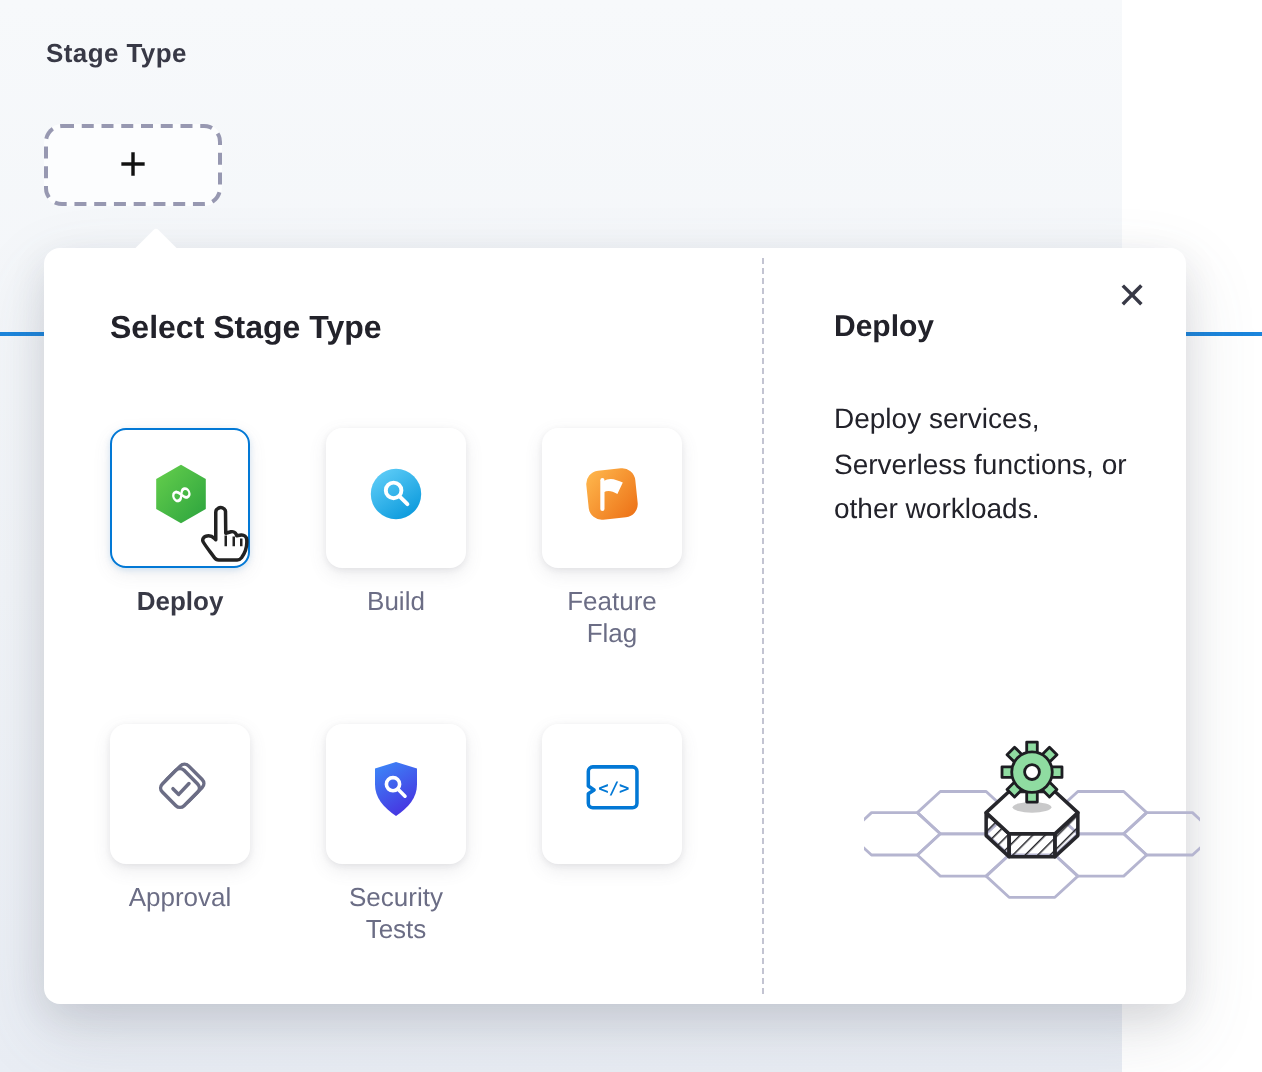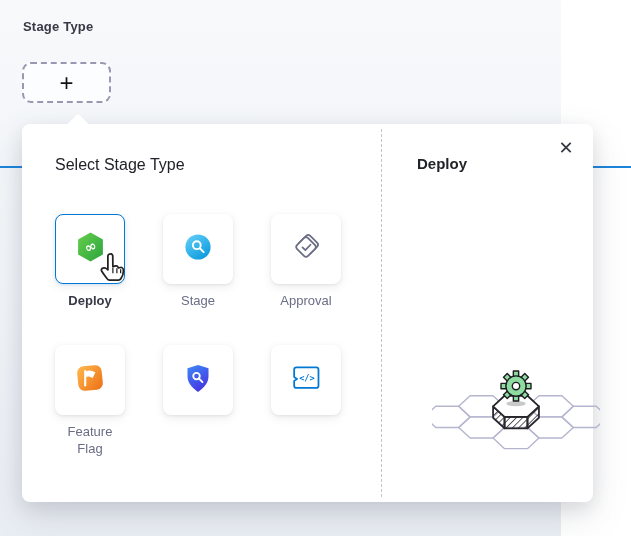--- a/index.html
+++ b/index.html
@@ -33,21 +33,21 @@
   }
   .popover-caret {
     position:absolute; top:-7px; left:48px; width:16px; height:16px;
     background:#fff; transform:rotate(45deg); border-radius:2px;
   }
   .left-panel {
     position:absolute; left:0; top:0; width:359px; height:100%;
     padding:32px 0 0 33px;
   }
   .popover-title {
-    font-size:16px; font-weight:400; color:#22222a;
+    font-size:16px; font-weight:700; color:#22222a;
   }
   .stage-grid {
     margin-top:40px;
     display:grid; grid-template-columns:repeat(3,70px);
     column-gap:38px; row-gap:36px;
   }
   .stage-item { display:flex; flex-direction:column; align-items:center; width:70px; }
   .stage-card {
     width:70px; height:70px; background:#fff; border-radius:8px;
     display:flex; align-items:center; justify-content:center; cursor:pointer;
@@ -132,21 +132,39 @@
                     <linearGradient id="g-bld" x1="0" y1="0" x2="0.7" y2="1">
         <stop offset="0" stop-color="#67d2fa"></stop>
                       <stop offset="1" stop-color="#0d9bdd"></stop>
                     </linearGradient>
                   </defs>
       <circle cx="50" cy="50" r="42" fill="url(#g-bld)"></circle>
       <circle cx="46" cy="44" r="13" fill="none" stroke="#fff" stroke-width="6.5"></circle>
       <line x1="56" y1="54" x2="69" y2="67" stroke="#fff" stroke-width="6.5" stroke-linecap="round"></line>
     </svg></span>
     </div>
-    <div class="stage-label">Stage</div>
+    <div class="stage-label">Build</div>
+  </div>
+
+  <div class="stage-item">
+    <div class="stage-card">
+      <span class="stage-icon">
+    <svg width="30" height="30" viewBox="0 0 100 100">
+      <defs>
+                    <linearGradient id="g-ff" x1="0" y1="0" x2="1" y2="1">
+        <stop offset="0" stop-color="#ffb94e"></stop>
+                      <stop offset="1" stop-color="#ec6f15"></stop>
+                    </linearGradient>
+                  </defs>
+      <rect x="9" y="9" width="82" height="82" rx="22" fill="url(#g-ff)" transform="rotate(-6 50 50)"></rect>
+      <path d="M34,27 l0,48" stroke="#fff" stroke-width="7" stroke-linecap="round"></path>
+      <path d="M36,29 c10,-8 21,-3 32,2 l-9,19 c-9,-5 -15,-7 -23,-3 z" fill="#fff"></path>
+    </svg></span>
+    </div>
+    <div class="stage-label">Feature Flag</div>
   </div>
 
   <div class="stage-item">
     <div class="stage-card">
       <span class="stage-icon">
     <svg width="32" height="32" viewBox="0 0 100 100">
       <g fill="none" stroke="#6b6d85" stroke-width="5.5" stroke-linejoin="round" stroke-linecap="round">
         <g transform="translate(7,-7)">
                       <rect x="26" y="26" width="48" height="48" rx="9" transform="rotate(45 50 50)"></rect>
                     </g>
@@ -154,68 +172,52 @@
         <path d="M39,51 l9,9 l16,-17"></path>
       </g>
     </svg></span>
     </div>
     <div class="stage-label">Approval</div>
   </div>
 
   <div class="stage-item">
     <div class="stage-card">
       <span class="stage-icon">
-    <svg width="30" height="30" viewBox="0 0 100 100">
-      <defs>
-                    <linearGradient id="g-ff" x1="0" y1="0" x2="1" y2="1">
-        <stop offset="0" stop-color="#ffb94e"></stop>
-                      <stop offset="1" stop-color="#ec6f15"></stop>
-                    </linearGradient>
-                  </defs>
-      <rect x="9" y="9" width="82" height="82" rx="22" fill="url(#g-ff)" transform="rotate(-6 50 50)"></rect>
-      <path d="M34,27 l0,48" stroke="#fff" stroke-width="7" stroke-linecap="round"></path>
-      <path d="M36,29 c10,-8 21,-3 32,2 l-9,19 c-9,-5 -15,-7 -23,-3 z" fill="#fff"></path>
-    </svg></span>
-    </div>
-    <div class="stage-label">Feature Flag</div>
-  </div>
-
-  <div class="stage-item">
-    <div class="stage-card">
-      <span class="stage-icon">
     <svg width="30" height="31" viewBox="0 0 100 100">
       <defs>
                     <linearGradient id="g-sec" x1="0.2" y1="0" x2="0.7" y2="1">
         <stop offset="0" stop-color="#3d84f7"></stop>
                       <stop offset="1" stop-color="#4731e0"></stop>
                     </linearGradient>
                   </defs>
       <path d="M50,5 L85,16 V42 C85,65 71,80 50,95 C29,80 15,65 15,42 V16 Z" fill="url(#g-sec)"></path>
       <circle cx="45" cy="42" r="11" fill="none" stroke="#fff" stroke-width="6"></circle>
       <line x1="53" y1="50" x2="65" y2="62" stroke="#fff" stroke-width="6" stroke-linecap="round"></line>
     </svg></span>
     </div>
+    <div class="stage-label">Security Tests</div>
   </div>
 
   <div class="stage-item">
     <div class="stage-card">
       <span class="stage-icon">
     <svg width="32" height="28" viewBox="0 0 100 86">
       <path d="M20,10 h62 a7,7 0 0 1 7,7 v50 a7,7 0 0 1 -7,7 h-62 a7,7 0 0 1 -7,-7 v-15 l9,-6 -9,-6 v-23 a7,7 0 0 1 7,-7 z" fill="none" stroke="#0278d5" stroke-width="5.5" stroke-linejoin="round"></path>
       <text x="53" y="52" text-anchor="middle" font-size="27" font-weight="bold" fill="#0278d5" font-family="DejaVu Sans Mono, monospace">&lt;/&gt;</text>
     </svg></span>
     </div>
   </div>
 </div>
     </div>
 
     <div class="divider"></div>
 
     <div class="right-panel">
       <div class="detail-title">Deploy</div>
+      <div class="detail-desc">Deploy services, Serverless functions, or other workloads.</div>
     </div>
 
     <button class="close-btn">✕</button>
 
     <svg class="illustration" viewBox="0 0 190 110">
       <defs>
         <pattern id="hatch" width="5" height="5" patternUnits="userSpaceOnUse" patternTransform="rotate(45)">
           <line x1="0" y1="0" x2="0" y2="5" stroke="#26262b" stroke-width="1.7"></line>
         </pattern>
       </defs>

